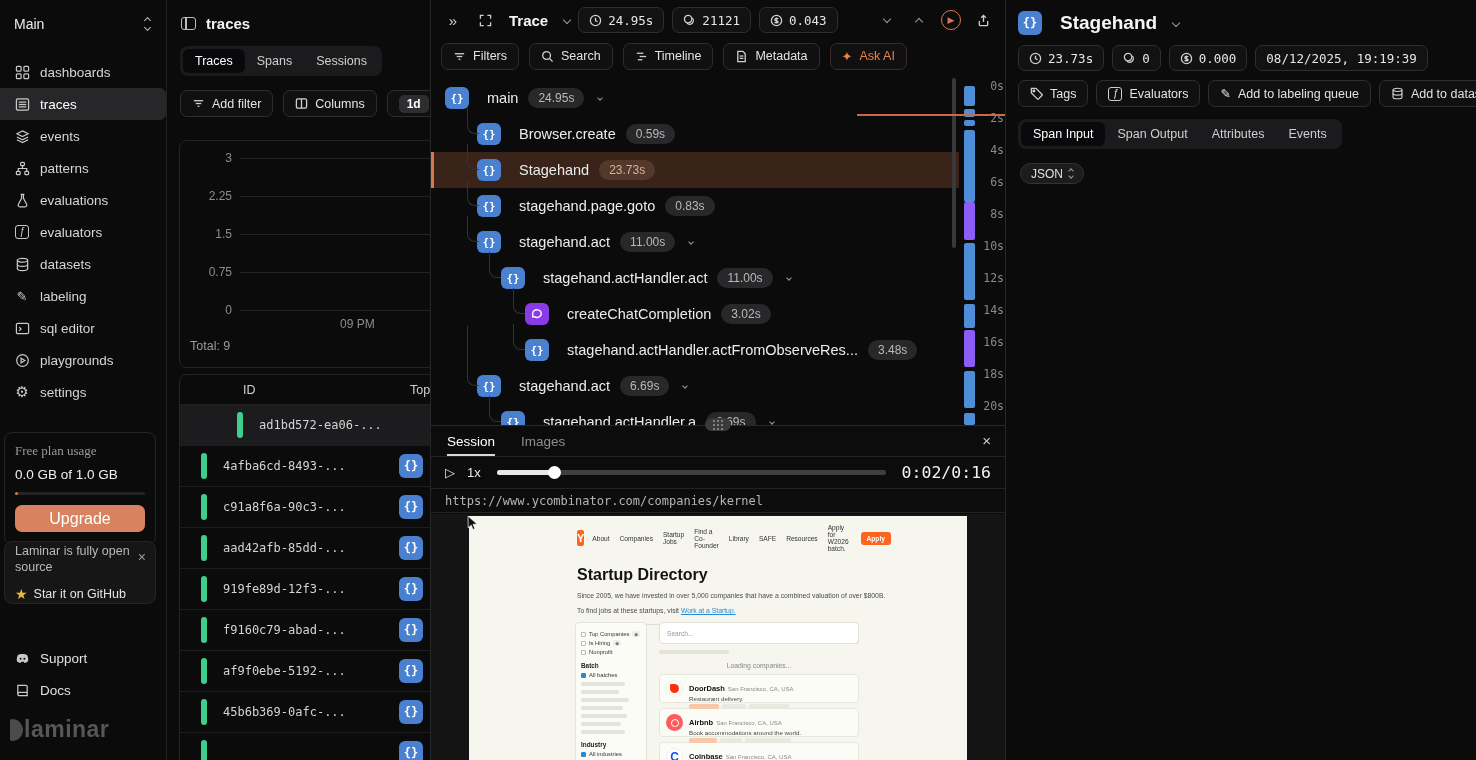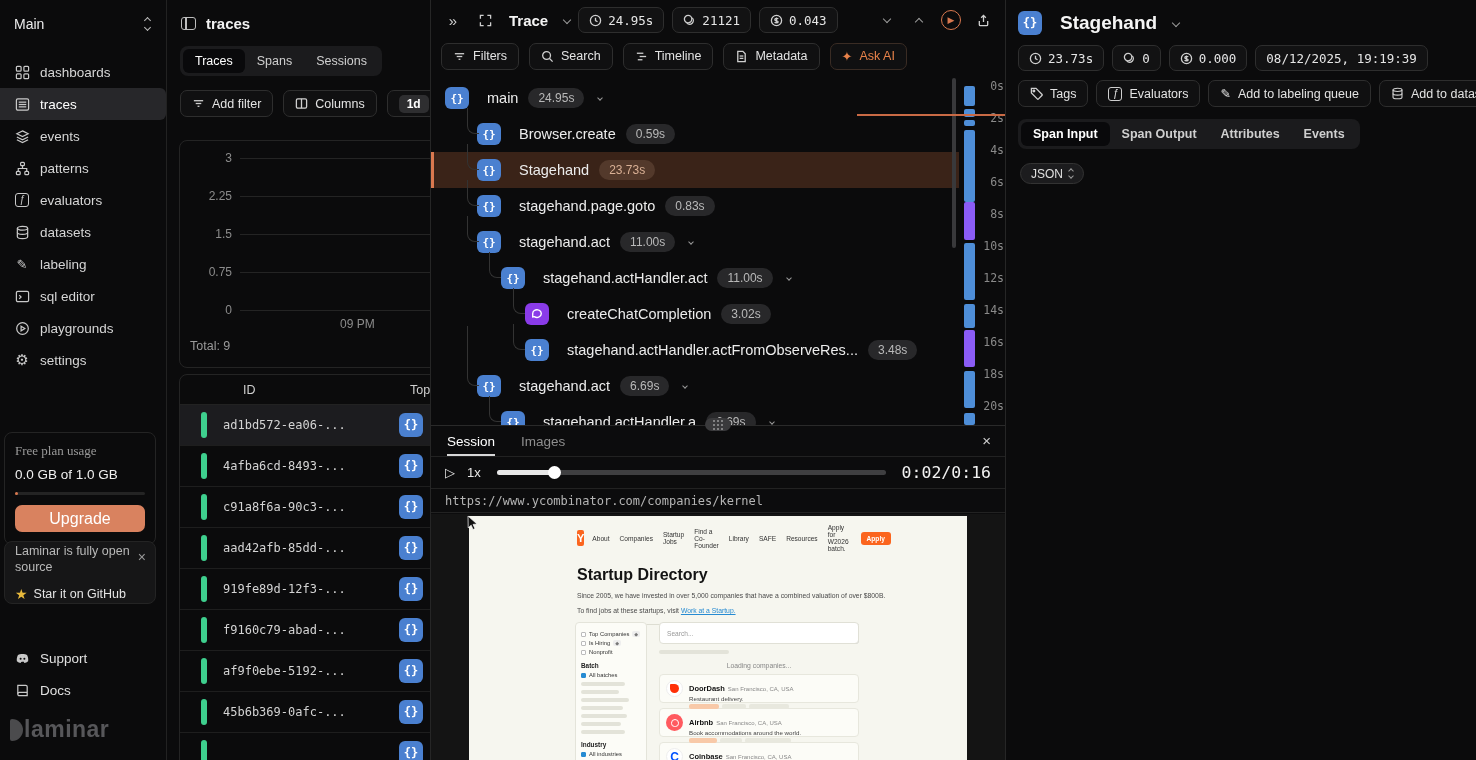--- a/index.html
+++ b/index.html
@@ -56,21 +56,21 @@
   .range-chip { background:#2e2e30; border-radius:5px; padding:2px 8px; font-size:12px; color:#fff; font-weight:bold;}
   .chart-card { position:absolute; left:12px; top:140px; width:400px; height:228px; border:1px solid #242424; border-radius:8px; }
   .gl { position:absolute; left:60px; right:10px; height:1px; background:#242424; }
   .ytick { position:absolute; right:352px; width:44px; text-align:right; color:#8c8c8c; font-size:12px; }
   .xtick { position:absolute; left:160px; top:176px; color:#8c8c8c; font-size:12px;}
   .chart-total { position:absolute; left:10px; top:198px; color:#9a9a9a; font-size:12.5px;text-align:center;}
   .table-card { position:absolute; left:12px; top:374px; width:400px; height:400px; border:1px solid #242424; border-radius:8px 8px 0 0; overflow:hidden;}
   .th-row { display:flex; height:30px; align-items:center; border-bottom:1px solid #222; color:#cfcfcf; font-size:12.5px; }
   .th-id { padding-left:63px; width:230px; } .th-top { padding-left:0; }
   .trow { display:flex; align-items:center; height:41px; border-bottom:1px solid #1e1e1e; cursor:pointer; }
-  .trow.selected { background:#1c1c1f; }
+  .trow.selected { background:#1c1c1f;padding-left:36px; }
   .gbar { width:6px; height:26px; background:#3ecf8e; border-radius:3px; margin:0 16px 0 21px; flex:0 0 6px;}
   .tid { width:176px; color:#d4d4d4; font-size:12px; }
   .bicon { width:24px; height:24px; background:#4a80d0; border-radius:6px; color:#fff; display:inline-flex; align-items:center; justify-content:center; font-size:12px; font-weight:bold; flex:0 0 24px; margin-right:8px;}
   .bicon.sm { width:22px; height:22px; font-size:11px; }
   .bicon.purple { background:#8a3be8; }
   .ttop { color:#f0f0f0; font-size:13.5px; }
 
   
   #trace-view { left:430px; width:575px; border-left:1px solid #262626; }
   .tv-row1 { display:flex; align-items:center; height:40px; padding:0 10px; gap:8px; }
@@ -153,21 +153,21 @@
   .ycpills { display:flex; gap:3px; margin-top:2px;}
   .ycpill { height:5px; border-radius:2px; background:#e8e8de; }
   .ycpill.o { background:#f8c9a8; }
 
   
   #right-panel { left:1005px; right:0; border-left:1px solid #262626; }
   .rp-head { display:flex; align-items:center; gap:10px; padding:11px 12px 4px 12px; }
   .rp-title { font-size:19px; font-weight:bold; color:#f5f5f5; }
   .rp-stats { display:flex; gap:8px; padding:6px 12px 0 12px; }
   .rp-actions { display:flex; gap:8px; padding:9px 12px 0 12px; }
-  .rp-tabs { margin:12px 0 0 12px;font-weight:bold; }
+  .rp-tabs { margin:12px 0 0 12px; }
   .json-pill { display:inline-flex; align-items:center; gap:6px; border:1px solid #333; background:#1c1c1e; border-radius:11px; height:21px; padding:0 10px; margin:14px 0 0 14px; color:#e0e0e0; font-size:12px; cursor:pointer;}
   .nullval { color:#e06a4d; font-size:13px; margin:11px 0 0 16px; }
   .updown2 { display:flex; flex-direction:column; gap:1px; }
   .updown2 i { width:4px;height:4px;border-right:1.2px solid #9a9a9a;border-bottom:1.2px solid #9a9a9a;display:block;}
   .updown2 i.u{transform:rotate(-135deg);} .updown2 i.d{transform:rotate(45deg);}
 </style>
 </head>
 <body>
 
 <div id="sidebar" class="panel">
@@ -214,20 +214,28 @@
     <div class="nav-item">
       <span class="nico">
           <svg viewBox="0 0 16 16">
             <rect x="6" y="1.5" width="4" height="3.5" rx="1"></rect>
             <rect x="1.5" y="11" width="4" height="3.5" rx="1"></rect>
             <rect x="10.5" y="11" width="4" height="3.5" rx="1"></rect>
             <path d="M8 5v3M8 8H3.5v3M8 8h4.5v3"></path>
           </svg>
         </span>
       <span>patterns</span>
+    </div>
+    <div class="nav-item">
+      <span class="nico">
+          <svg viewBox="0 0 16 16">
+            <path d="M6 1.5h4M7 1.5v4.2l-3.4 6.3A1.8 1.8 0 0 0 5.2 14.7h5.6a1.8 1.8 0 0 0 1.6-2.7L9 5.7V1.5"></path>
+          </svg>
+        </span>
+      <span>evaluations</span>
     </div>
     <div class="nav-item">
       <span class="nico">
           <span class="fxbox">ƒ</span>
         </span>
       <span>evaluators</span>
     </div>
     <div class="nav-item">
       <span class="nico">
           <svg viewBox="0 0 16 16">

